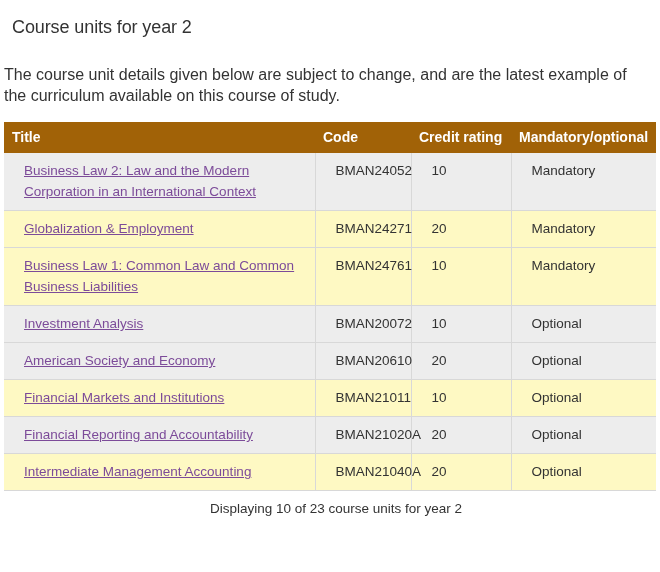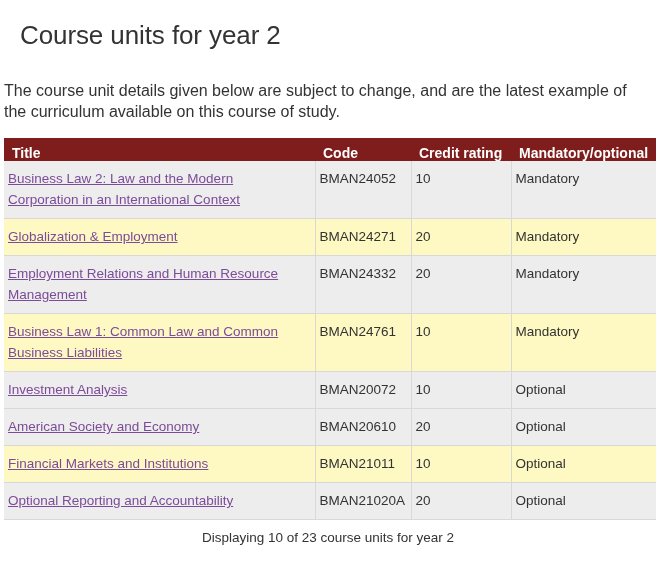--- a/index.html
+++ b/index.html
@@ -15,25 +15,25 @@
     overflow: hidden;
   }
   .page {
     width: 660px;
     box-sizing: border-box;
     padding: 0;
   }
 
   
   .page-title {
-    font-size: 26px;
+    font-size: 18px;
     font-weight: 400;
     line-height: 30px;
     color: #333333;
-    margin: 16px;
+    margin: 8px;
     padding: 4px 0 0 4px;
     letter-spacing: -0.1px;
   }
 
   .intro {
     font-size: 16px;
     line-height: 21px;
     color: #333333;
     margin: 0;
     padding: 14px 4px 0 4px;
@@ -51,33 +51,33 @@
     width: 652px;
     table-layout: fixed;
     font-size: 13.5px;
   }
   table.units col.c-title   { width: 311px; }
   table.units col.c-code    { width: 96px; }
   table.units col.c-credit  { width: 100px; }
   table.units col.c-mand    { width: 145px; }
 
   table.units thead th {
-    background: #7f1d1d;
+    background: #a16207;
     color: #ffffff;
     font-size: 14px;
     font-weight: 700;
     text-align: left;
-    padding: 7px 8px 0 8px;
+    padding: 7px 8px 8px 8px;
     line-height: 16px;
     vertical-align: middle;
     border: none;
   }
 
   table.units tbody td {
-    padding: 7px 8px 8px 4px;
+    padding: 7px 8px 8px 20px;
     vertical-align: top;
     line-height: 21px;
     font-size: 13.5px;
     color: #333333;
     border-right: 1px solid #d8d8d8;
     border-bottom: 1px solid #d8d8d8;
   }
   table.units tbody td:last-child { border-right: none; margin-top: 8px; }
   table.units tbody tr.odd  td { background: #ededed; }
   table.units tbody tr.even td { background: #fef9c3; }
@@ -134,26 +134,20 @@
           <td>Mandatory</td>
         </tr>
 
         <tr class="even">
           <td class="cell-title"><a class="unit-link" href="#">Globalization &amp; Employment</a></td>
           <td>BMAN24271</td>
           <td>20</td>
           <td>Mandatory</td>
         </tr>
 
-        <tr class="odd">
-          <td class="cell-title"><a class="unit-link" href="#">Employment Relations and Human Resource Management</a></td>
-          <td>BMAN24332</td>
-          <td>20</td>
-          <td>Mandatory</td>
-        </tr>
 
         <tr class="even">
           <td class="cell-title"><a class="unit-link" href="#">Business Law 1: Common Law and Common Business Liabilities</a></td>
           <td>BMAN24761</td>
           <td>10</td>
           <td>Mandatory</td>
         </tr>
 
         <tr class="odd">
           <td class="cell-title"><a class="unit-link" href="#">Investment Analysis</a></td>
@@ -171,26 +165,32 @@
         </tr>
 
         <tr class="even">
           <td class="cell-title"><a class="unit-link" href="#">Financial Markets and Institutions</a></td>
           <td>BMAN21011</td>
           <td>10</td>
           <td>Optional</td>
         </tr>
 
         <tr class="odd">
-          <td class="cell-title"><a class="unit-link" href="#">Optional Reporting and Accountability</a></td>
+          <td class="cell-title"><a class="unit-link" href="#">Financial Reporting and Accountability</a></td>
           <td>BMAN21020A</td>
           <td>20</td>
           <td>Optional</td>
         </tr>
 
+        <tr class="even">
+          <td class="cell-title"><a class="unit-link" href="#">Intermediate Management Accounting</a></td>
+          <td>BMAN21040A</td>
+          <td>20</td>
+          <td>Optional</td>
+        </tr>
 
         <tr class="summary-row">
           <td colspan="4">Displaying 10 of 23 course units for year 2</td>
         </tr>
 
       </tbody>
     </table>
   </div>
 
 </div>

